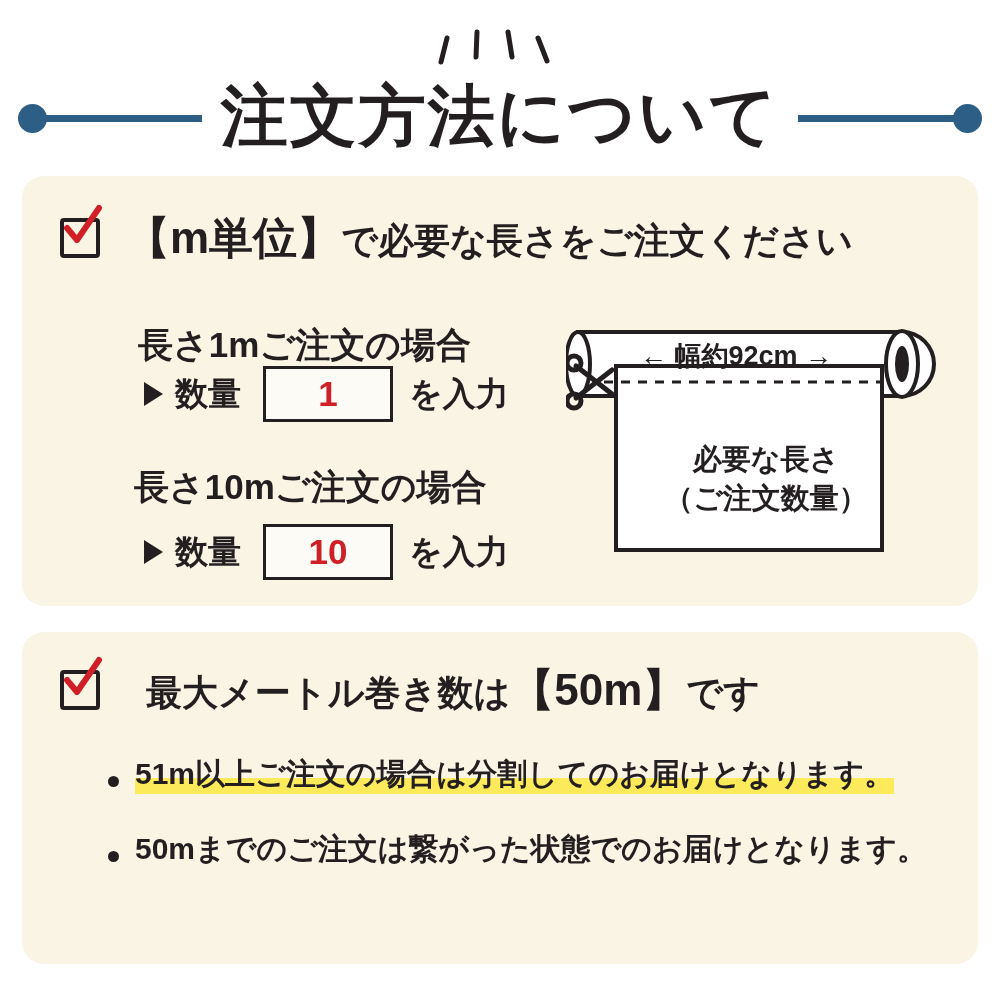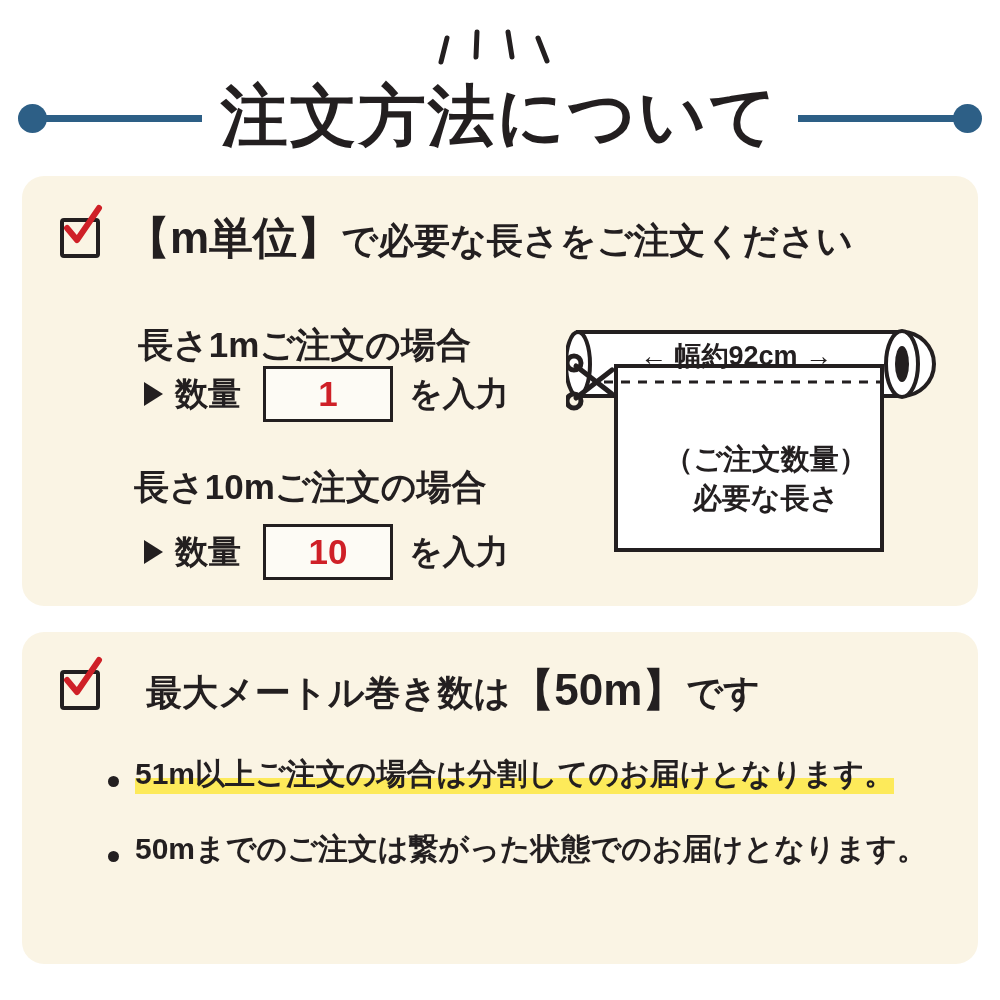--- a/index.html
+++ b/index.html
@@ -256,22 +256,22 @@
 
       <g transform="translate(6,60)" stroke="#231f20" stroke-width="5" fill="none" stroke-linecap="round">
         <line x1="4" y1="6" x2="40" y2="34"></line>
         <line x1="4" y1="38" x2="40" y2="10"></line>
         <circle cx="2" cy="3" r="7"></circle>
         <circle cx="2" cy="41" r="7"></circle>
       </g>
     </svg>
     <div class="roll-width-label">← 幅約92cm →</div>
     <div class="roll-center-label">
+      <div>必要な長さ</div>
       <div>（ご注文数量）</div>
-      <div>必要な長さ</div>
     </div>
   </div>
 
   <div class="panel panel-b">
 
     <div class="check-box" style="left: 38px; top: 38px;"></div>
     <svg class="check-mark" style="left: 36px; top: 22px;" viewBox="0 0 46 46">
       <polyline points="9,26 19,38 41,6" fill="none" stroke="#cf2027" stroke-width="6" stroke-linecap="round" stroke-linejoin="round"></polyline>
     </svg>
 

